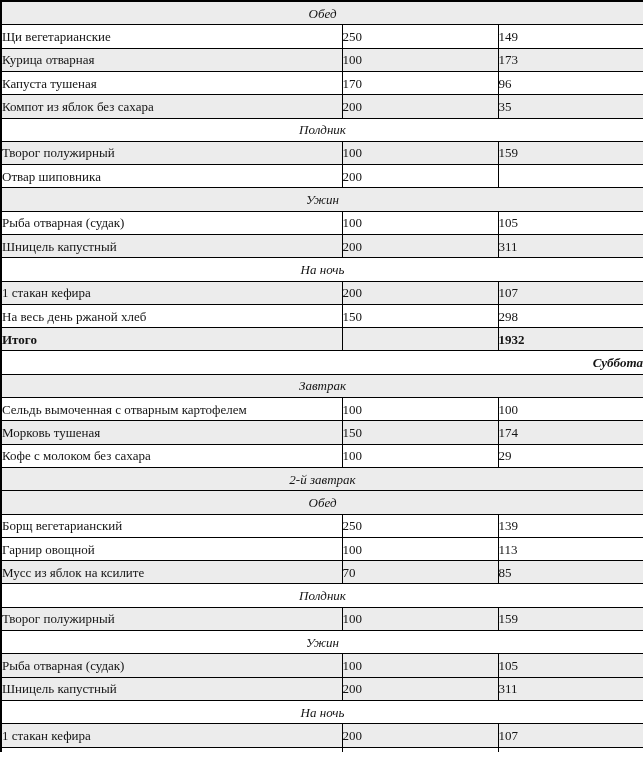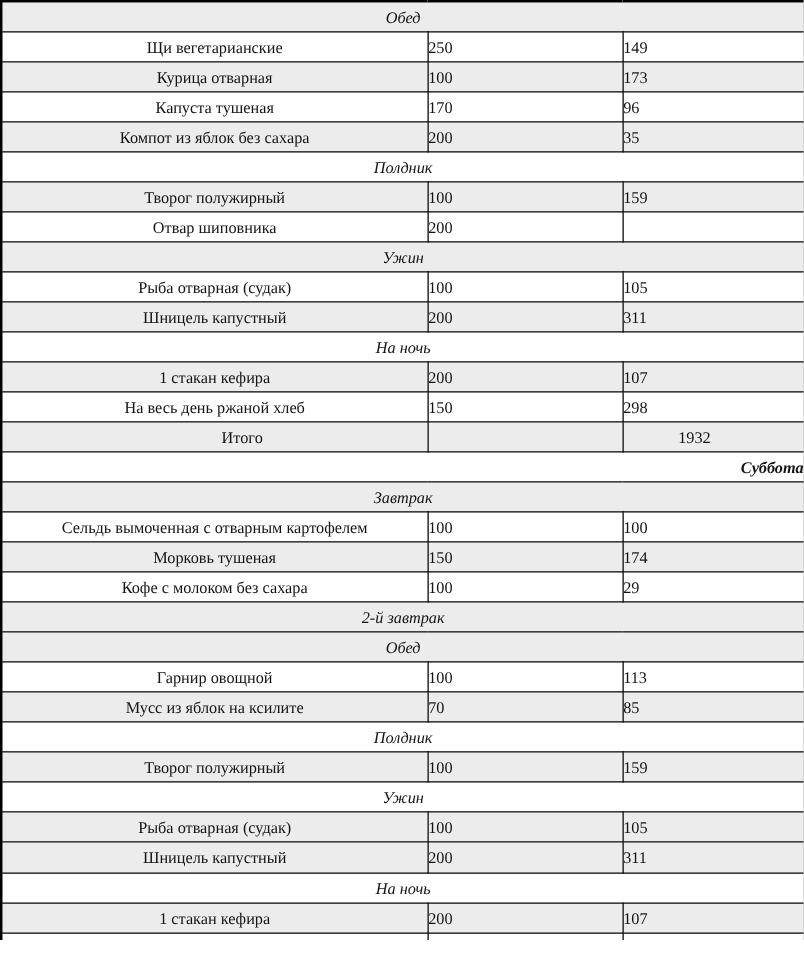--- a/index.html
+++ b/index.html
@@ -26,41 +26,40 @@
   table.diet-table td {
     border: 1px solid #000000;
     height: 20.86px;
     padding: 0;
     vertical-align: middle;
     overflow: hidden;
     white-space: nowrap;
     line-height: 1;
   }
   td.dish {
-    text-align: center;
+    text-align: left;
     padding-left: 7px;
     margin-left: 24px;
   }
   td.num {
   }
   tr.shaded {
     background: #ececec;
   }
   tr.section td {
     text-align: center;
     font-style: italic;
   }
   tr.day td {
     text-align: right;
     font-style: italic;
     font-weight: bold;
   }
   tr.total td {
-    font-weight: normal;
-    padding-left: 44px;
+    font-weight: bold;
   }
 </style>
 </head>
 <body>
 
 <div class="page">
   <table class="diet-table">
     <colgroup>
       <col style="width:341px">
       <col style="width:156px">
@@ -155,20 +154,25 @@
           <td class="num">100</td>
           <td class="num">29</td>
         </tr>
         <tr class="section shaded">
           <td colspan="3">2-й завтрак</td>
         </tr>
         <tr class="section shaded">
           <td colspan="3">Обед</td>
         </tr>
         <tr class="item">
+          <td class="dish">Борщ вегетарианский</td>
+          <td class="num">250</td>
+          <td class="num">139</td>
+        </tr>
+        <tr class="item">
           <td class="dish">Гарнир овощной</td>
           <td class="num">100</td>
           <td class="num">113</td>
         </tr>
         <tr class="item shaded">
           <td class="dish">Мусс из яблок на ксилите</td>
           <td class="num">70</td>
           <td class="num">85</td>
         </tr>
         <tr class="section">

